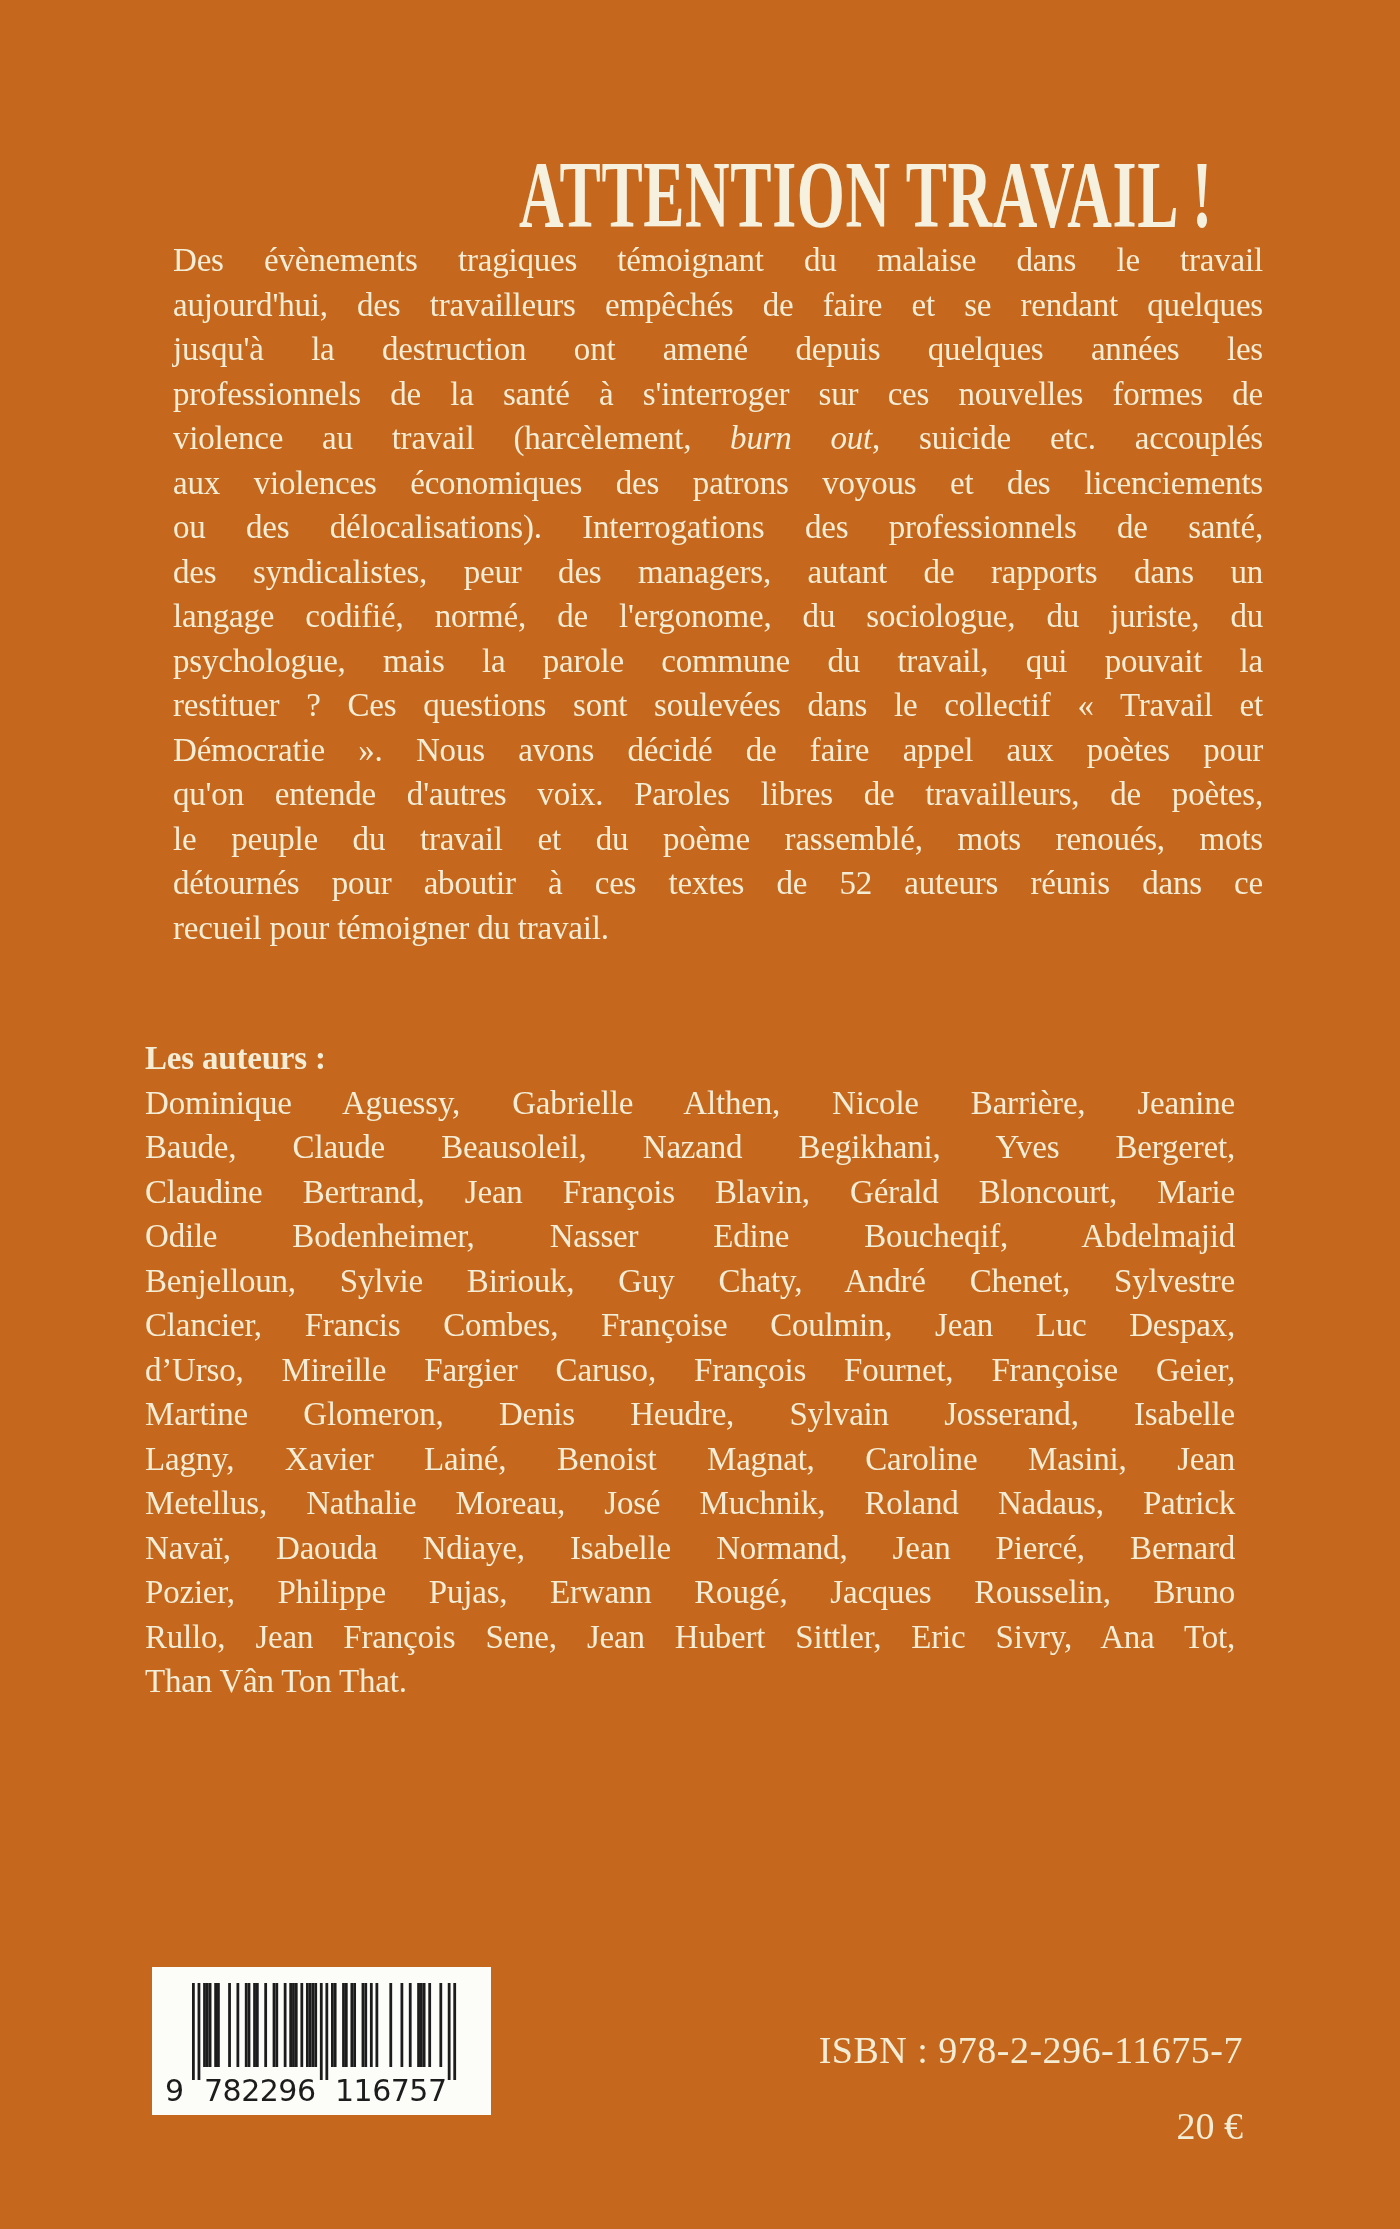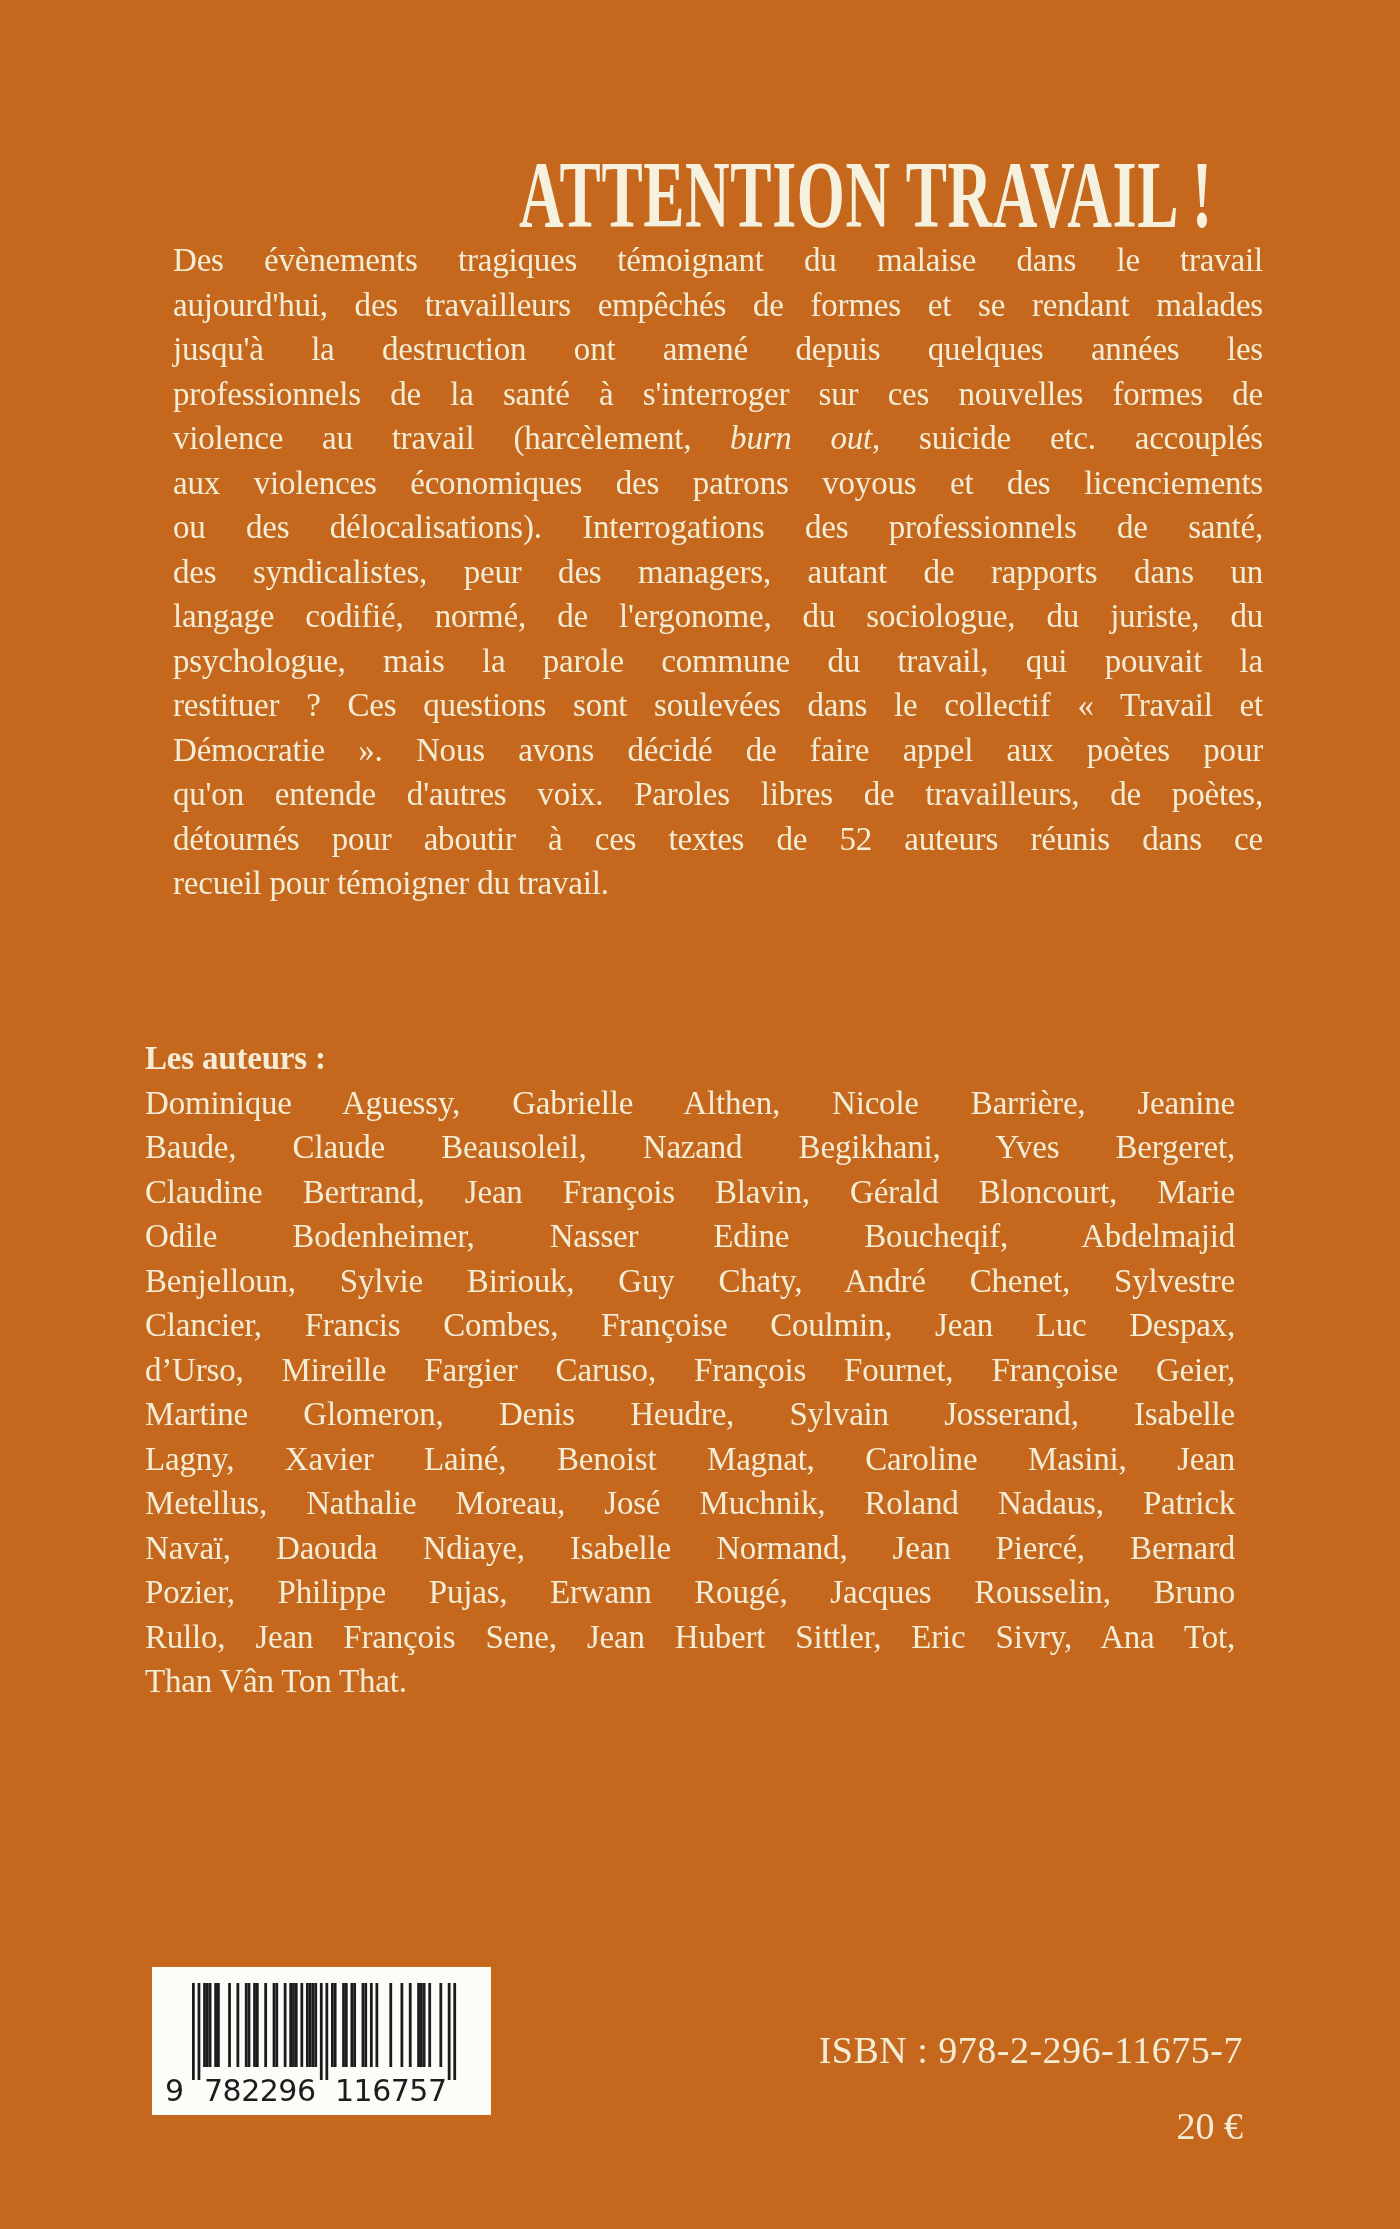--- a/index.html
+++ b/index.html
@@ -41,32 +41,33 @@
 </style>
 </head>
 <body>
 
 <div class="cover">
 
   <h1 class="title"><span class="squeeze">ATTENTION TRAVAIL !</span></h1>
 
   <div class="textblock body-text">
       <div class="jline">Des évènements tragiques témoignant du malaise dans le travail</div>
-      <div class="jline">aujourd'hui, des travailleurs empêchés de formes et se rendant malades</div>
+      <div class="jline">aujourd'hui, des travailleurs empêchés de faire et se rendant quelques</div>
       <div class="jline">jusqu'à la destruction ont amené depuis quelques années les</div>
       <div class="jline">professionnels de la santé à s'interroger sur ces nouvelles formes de</div>
       <div class="jline">violence au travail (harcèlement, <i>burn out</i>, suicide etc. accouplés</div>
       <div class="jline">aux violences économiques des patrons voyous et des licenciements</div>
       <div class="jline">ou des délocalisations). Interrogations des professionnels de santé,</div>
       <div class="jline">des syndicalistes, peur des managers, autant de rapports dans un</div>
       <div class="jline">langage codifié, normé, de l'ergonome, du sociologue, du juriste, du</div>
       <div class="jline">psychologue, mais la parole commune du travail, qui pouvait la</div>
       <div class="jline">restituer ? Ces questions sont soulevées dans le collectif « Travail et</div>
       <div class="jline">Démocratie ». Nous avons décidé de faire appel aux poètes pour</div>
       <div class="jline">qu'on entende d'autres voix. Paroles libres de travailleurs, de poètes,</div>
+      <div class="jline">le peuple du travail et du poème rassemblé, mots renoués, mots</div>
       <div class="jline">détournés pour aboutir à ces textes de 52 auteurs réunis dans ce</div>
       <div class="jline last">recueil pour témoigner du travail.</div>
     </div>
 
   <div class="textblock authors">
     <div class="authors-heading jline last">Les auteurs :</div>
     <div>
         <div class="jline">Dominique Aguessy, Gabrielle Althen, Nicole Barrière, Jeanine</div>
         <div class="jline">Baude, Claude Beausoleil, Nazand Begikhani, Yves Bergeret,</div>
         <div class="jline">Claudine Bertrand, Jean François Blavin, Gérald Bloncourt, Marie</div>

